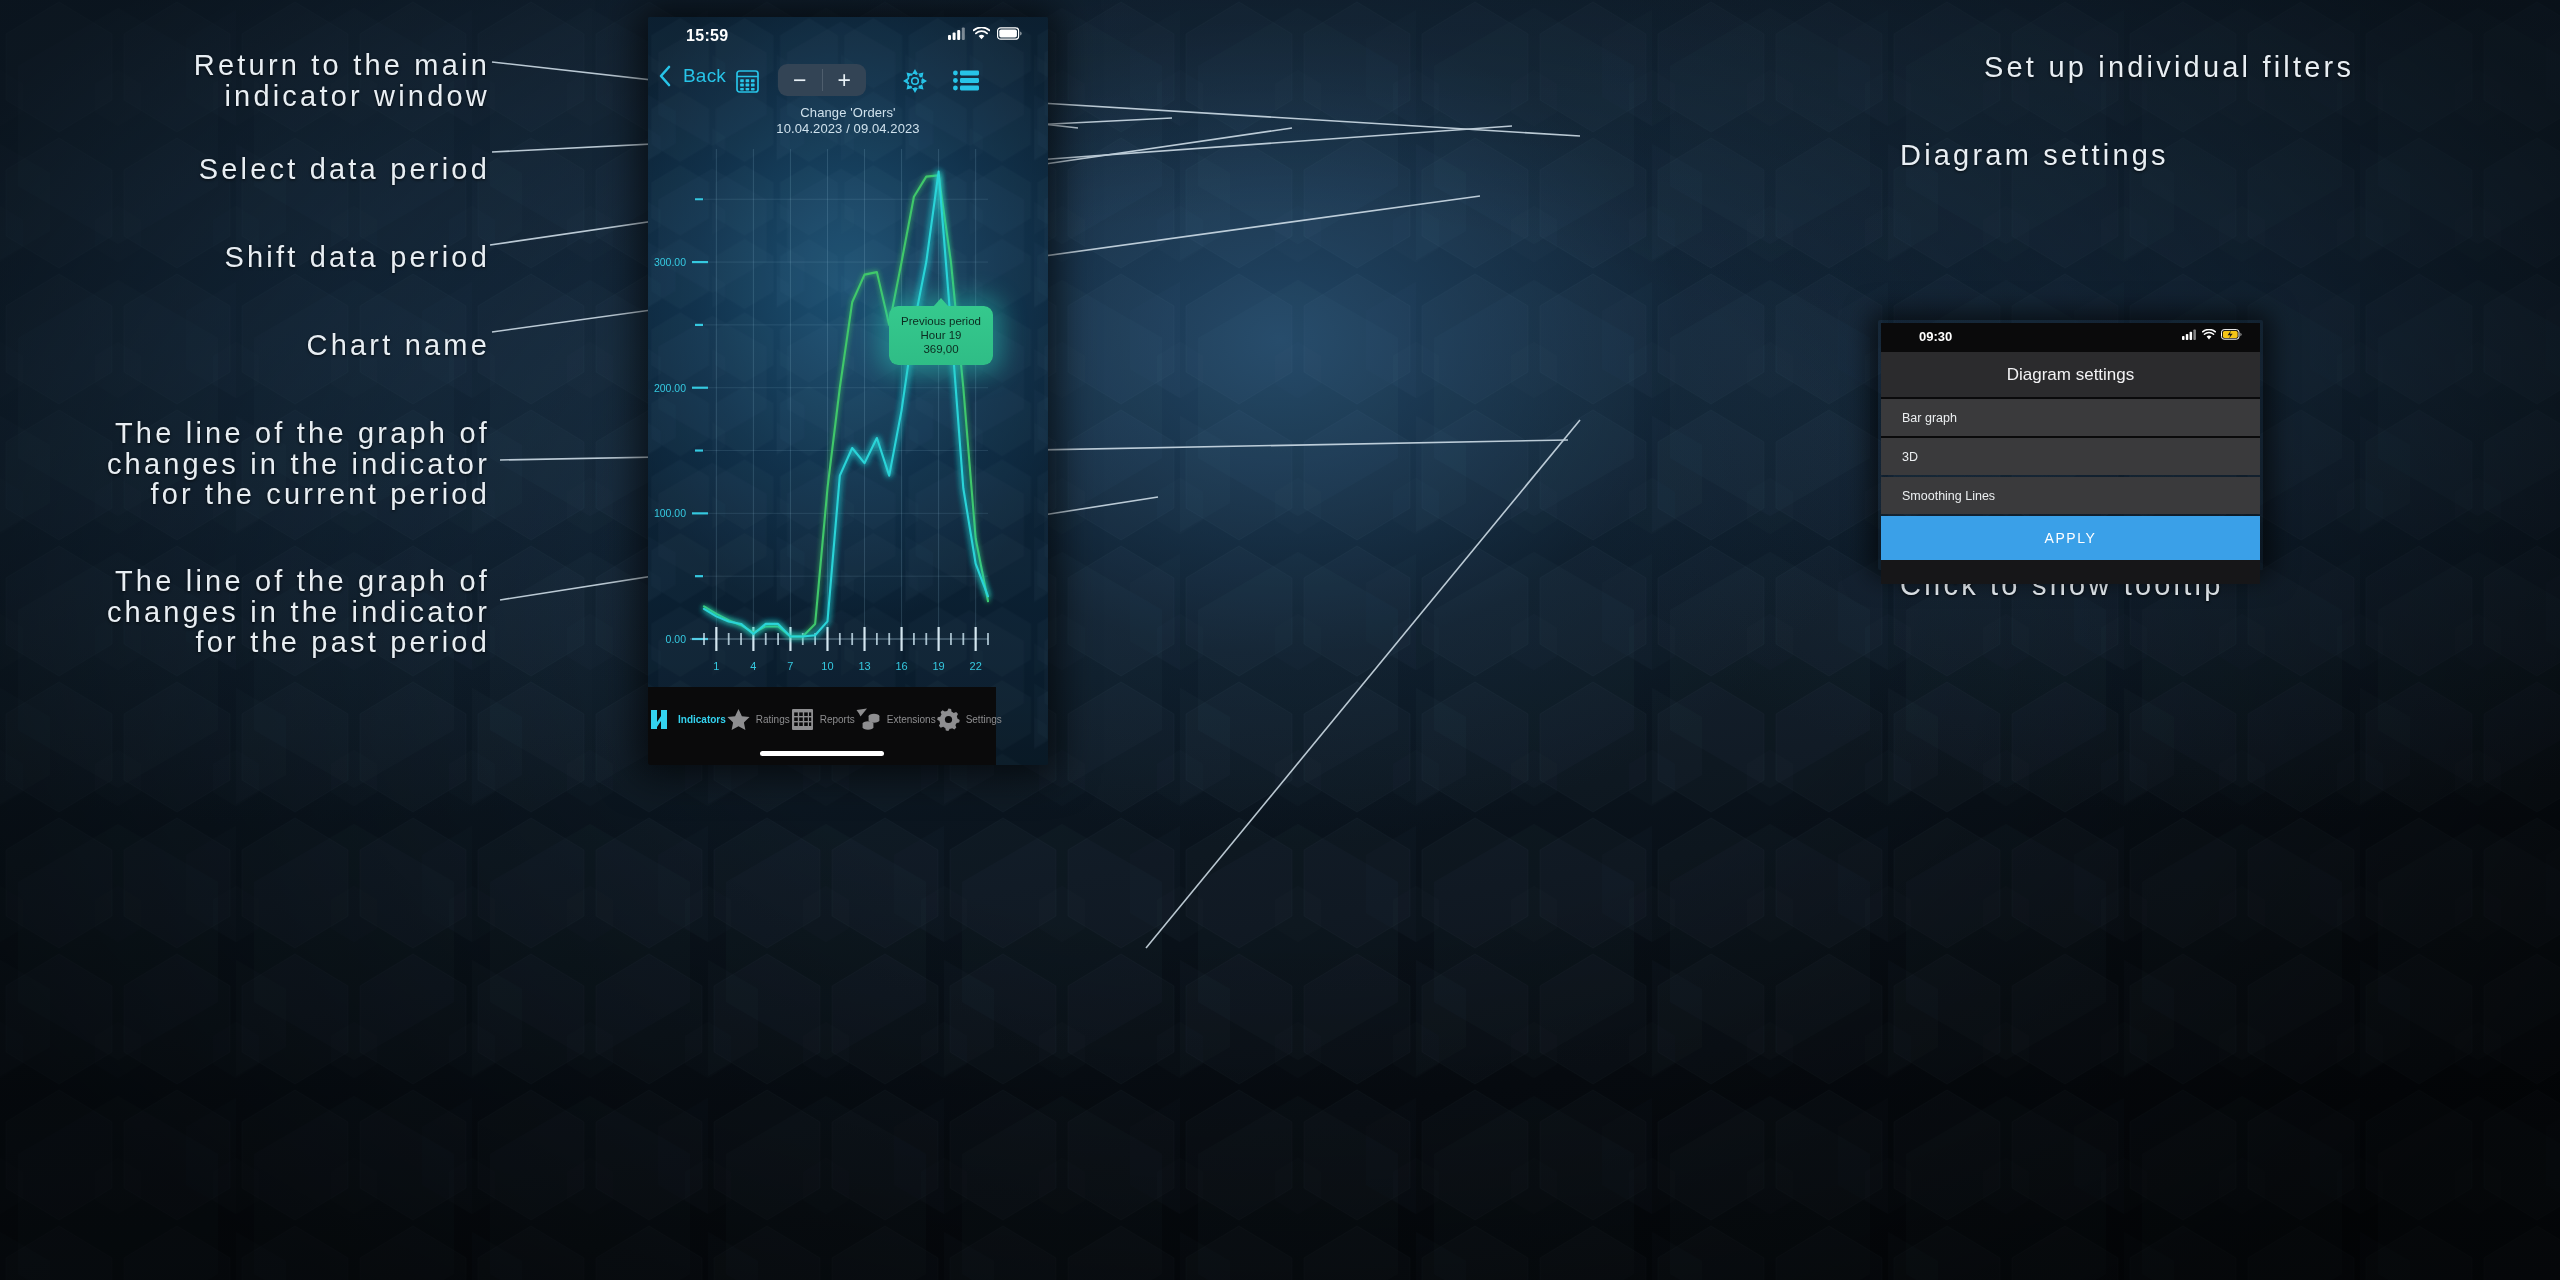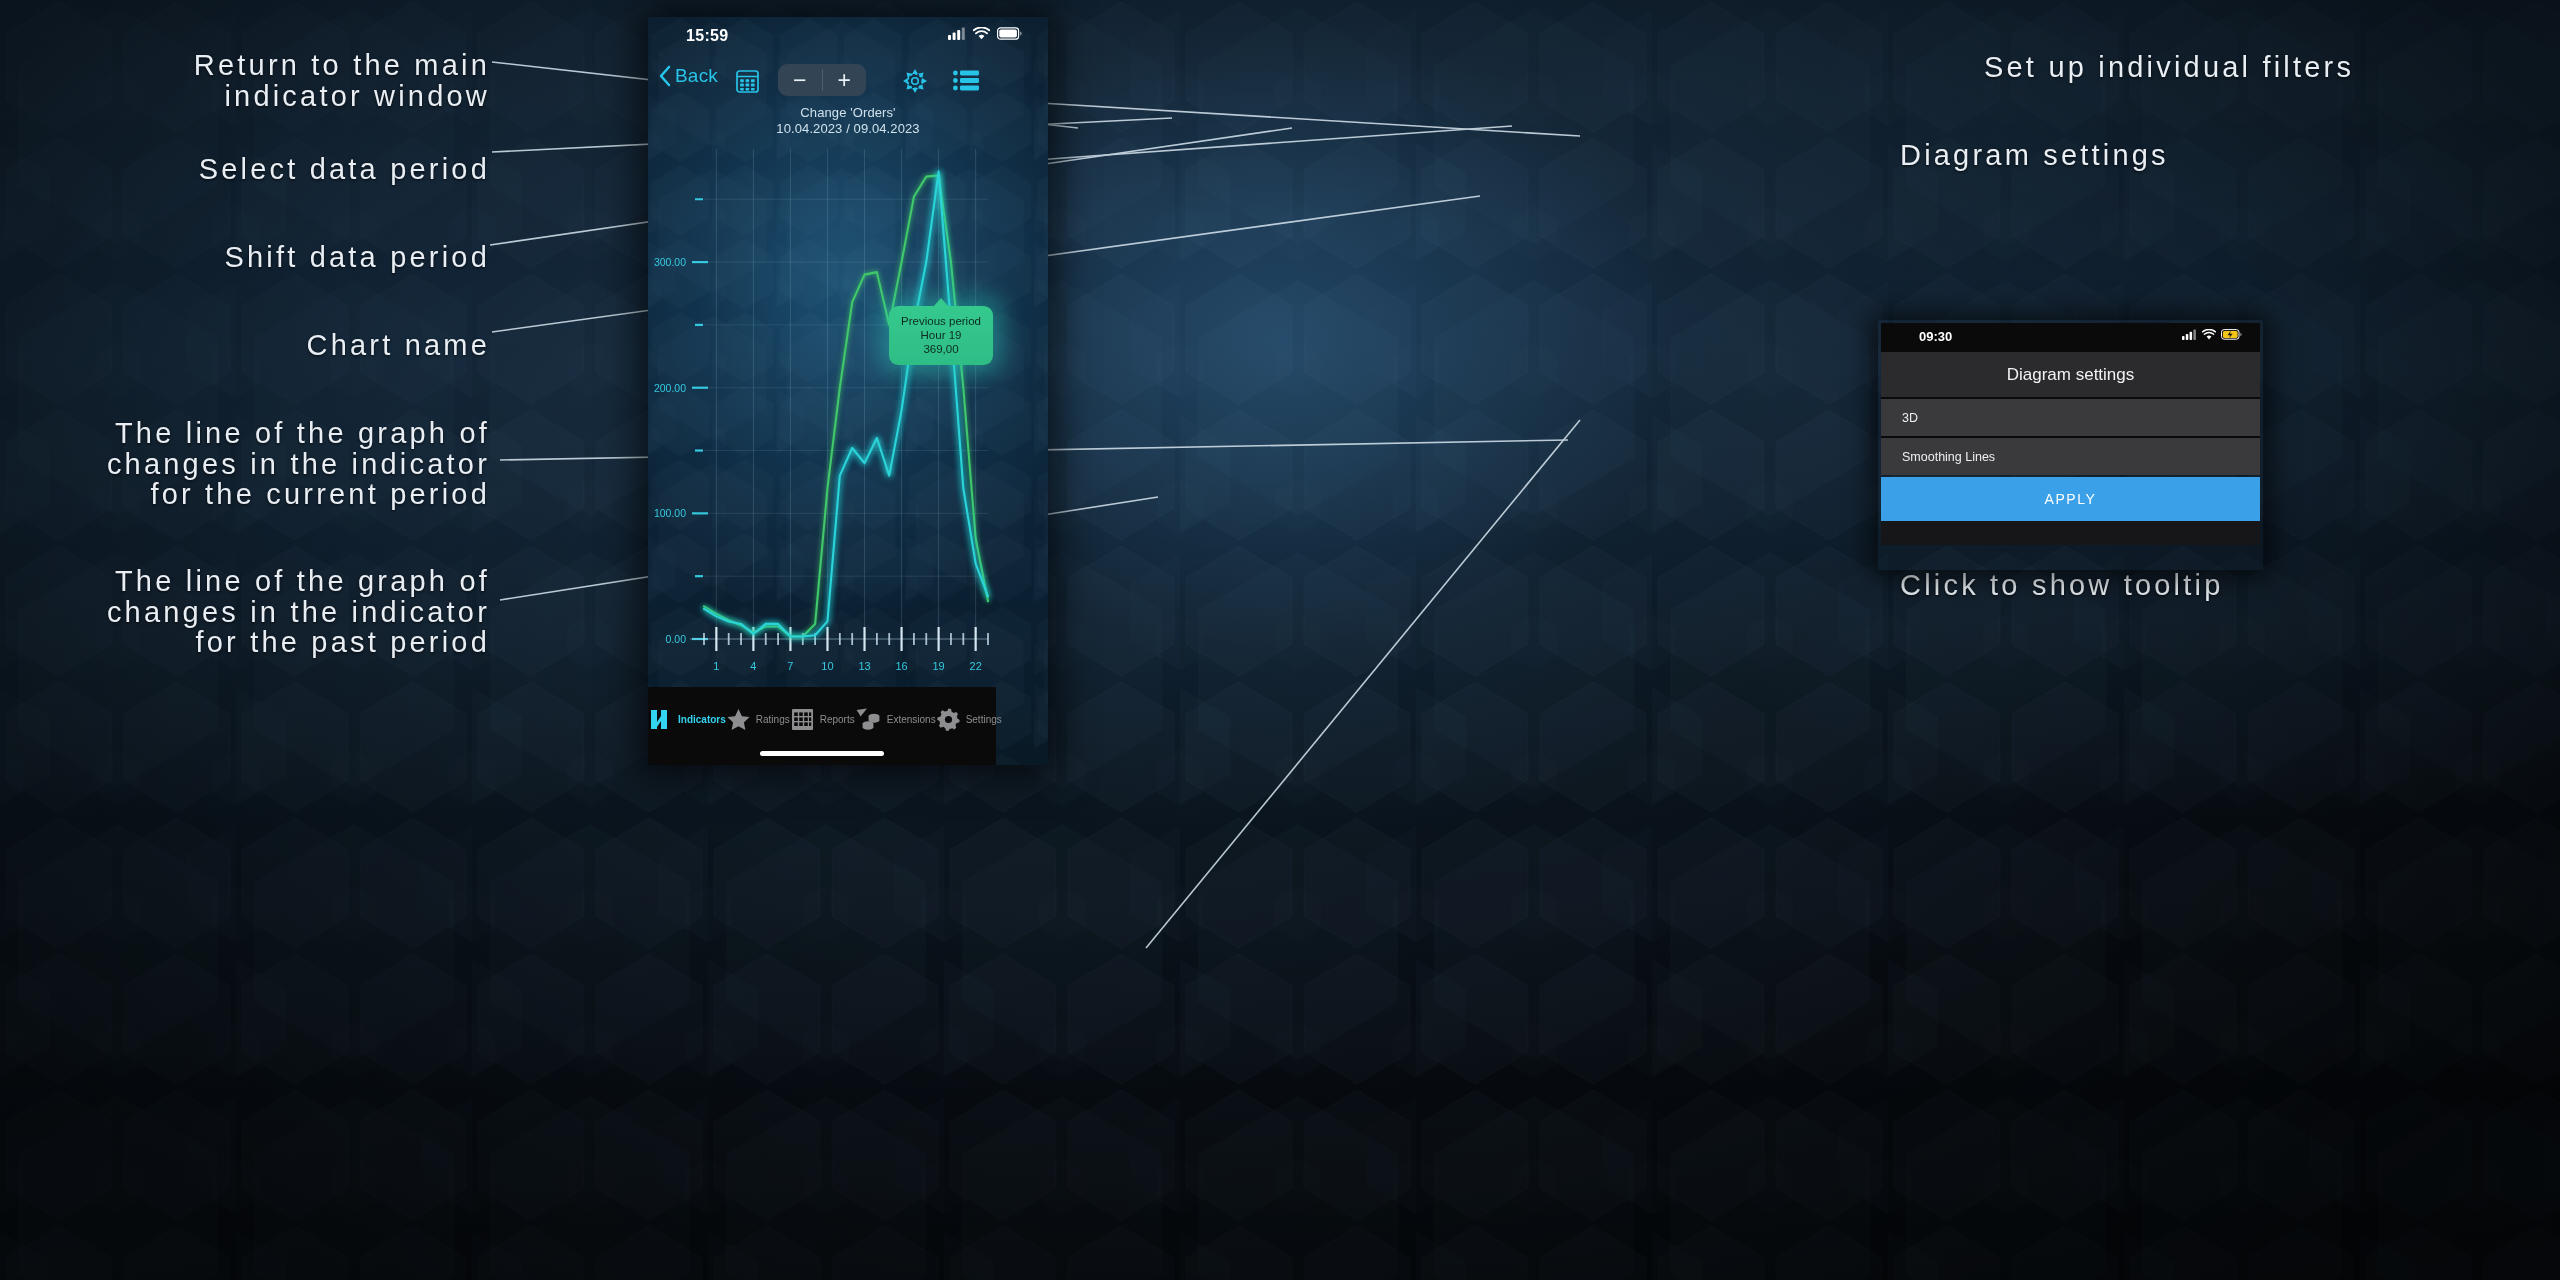--- a/index.html
+++ b/index.html
@@ -32,21 +32,21 @@
     background:
       radial-gradient(ellipse 320px 420px at 50% 36%, rgba(29,83,118,.92) 0%, rgba(18,52,79,.7) 48%, rgba(10,28,44,.5) 80%),
       linear-gradient(180deg,#0d2335 0%,#11314a 30%,#0e2a41 62%,#0a1f31 86%,#08161f 100%);}
   #phonehex{position:absolute;inset:0;opacity:.42;mix-blend-mode:screen;}
 
   .statusbar{position:absolute;top:0;left:0;right:0;height:40px;color:#fff;}
   .st-time{position:absolute;left:38px;top:10px;font-size:16px;font-weight:700;letter-spacing:.3px;}
   .st-icons{position:absolute;right:26px;top:10px;display:flex;align-items:center;gap:7px;}
 
   .navbar{position:absolute;top:42px;left:0;right:0;height:44px;}
-  .backbtn{position:absolute;left:10px;top:6px;display:flex;align-items:center;gap:4px;cursor:pointer;}
+  .backbtn{position:absolute;left:10px;top:6px;display:flex;align-items:center;gap:12px;cursor:pointer;}
   .backbtn .lbl{color:#27c4e8;font-size:19px;letter-spacing:.2px;}
   .calicon{position:absolute;left:88px;top:10px;cursor:pointer;}
   .pm{position:absolute;left:130px;top:5px;width:88px;height:32px;background:#334455;
      border-radius:9px;display:flex;cursor:pointer;}
   .pm > div{flex:1;display:flex;align-items:center;justify-content:center;color:#e9f1f6;font-size:23px;font-weight:300;}
   .pm .sep{flex:0 0 1px;background:rgba(255,255,255,.14);margin:5px 0;}
   .gear{position:absolute;left:255px;top:10px;cursor:pointer;}
   .filters{position:absolute;left:305px;top:11px;cursor:pointer;}
 
   .charttitle{position:absolute;top:88px;left:0;right:0;text-align:center;color:#cfe1ec;
@@ -436,20 +436,21 @@
             <rect x="0.5" y="0.6" width="17.5" height="9.6" rx="2.6" fill="none" stroke="#fff" stroke-width="1"></rect>
             <rect x="1.9" y="1.9" width="14.7" height="7" rx="1.6" fill="#f5c518"></rect>
             <path d="M19.4 3.8 v3.4 a1.8 1.8 0 0 0 0-3.4 Z" fill="rgba(255,255,255,.6)"></path>
             <path d="M9.9 1.6 L6.6 6.2 h2.6 l-1.1 3.3 L11.6 4.8 H9.0 Z" fill="#1b1b1b"></path>
           </svg>
         </div>
       </div>
     </div>
     <div id="setpanel">
       <div class="set-title">Diagram settings</div>
+      <div class="set-row">Bar graph</div>
       <div class="set-row">3D</div>
       <div class="set-row">Smoothing Lines</div>
       <div class="set-apply">APPLY</div>
       <div class="set-foot"></div>
     </div>
   </div>
 
 </div>
 
 </body></html>

